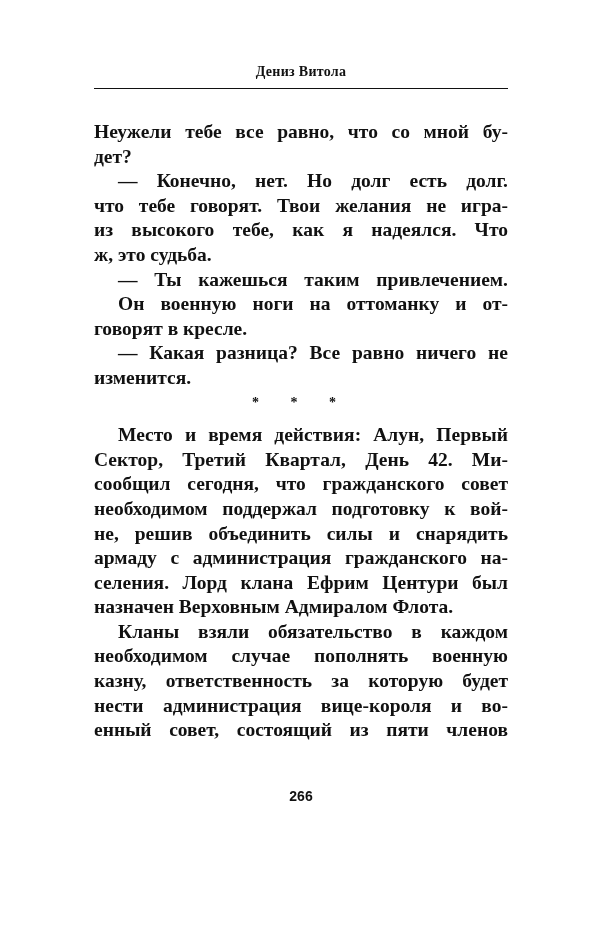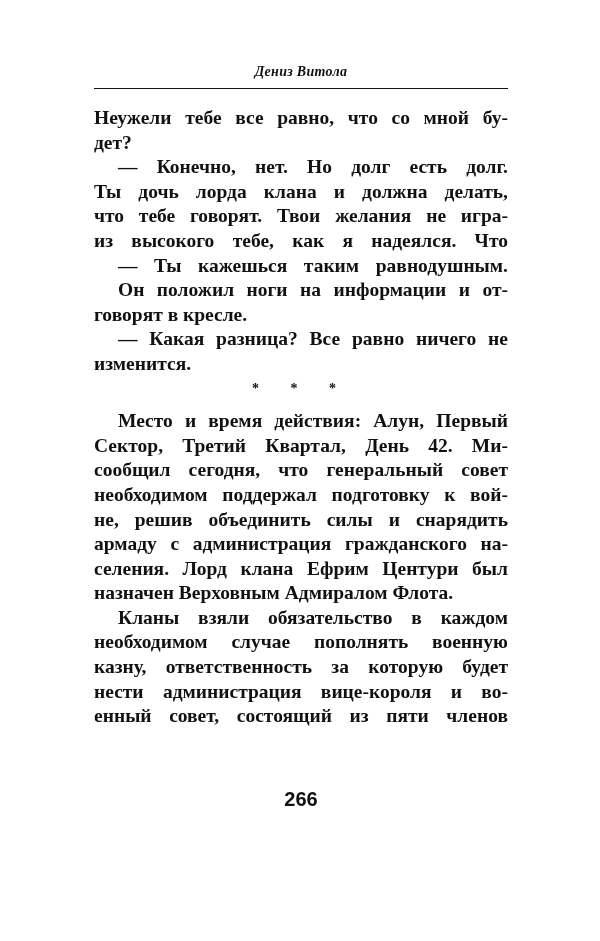--- a/index.html
+++ b/index.html
@@ -4,66 +4,66 @@
 <style>
   html, body { margin: 0; padding: 0; background: #ffffff; }
   body { width: 600px; height: 941px; position: relative; overflow: hidden; }
   .page {
     position: absolute; left: 94px; top: 0; width: 414px;
     font-family: "Liberation Serif", "DejaVu Serif", serif;
     color: #111111;
   }
   .running-head {
     position: absolute; top: 64px; left: 0; width: 414px;
-    text-align: center; font-style: italic; font-weight: bold;
+    text-align: center; font-weight: bold;
     font-size: 14px; letter-spacing: 0.3px;
   }
   .rule {
     position: absolute; top: 88px; left: 0; width: 414px;
     height: 0; border-top: 1.5px solid #111;
   }
   .body-text {
-    position: absolute; top: 106px; left: 0; width: 414px;
+    position: absolute; top: 120px; left: 0; width: 414px;
     font-size: 19.5px; font-weight: bold; line-height: 24.6px;
   }
   .line { display: block; white-space: nowrap; text-align: justify; text-align-last: justify; height: 24.6px; }
   .line.last { text-align-last: left; }
   .line.indent { padding-left: 24px; }
   .line.center { text-align: center; text-align-last: center; }
   .asterisks { font-size: 14px; letter-spacing: 14px; }
   .folio {
     position: absolute; top: 788px; left: 0; width: 414px;
     text-align: center; font-family: "Liberation Sans", "DejaVu Sans", sans-serif;
-    font-weight: bold; font-size: 20px;
+    font-weight: bold; font-size: 14px;
   }
 </style>
 </head>
 <body>
 
 <div class="page">
   <div class="running-head">Дениз Витола</div>
   <div class="rule"></div>
 
   <div class="body-text">
     <span class="line">Неужели тебе все равно, что со мной бу-</span>
     <span class="line last">дет?</span>
     <span class="line indent">— Конечно, нет. Но долг есть долг.</span>
-    <span class="line">Ты дочь лорда клана и должна делать,</span>
     <span class="line">что тебе говорят. Твои желания не игра-</span>
     <span class="line">из высокого тебе, как я надеялся. Что</span>
-    <span class="line indent">— Ты кажешься таким равнодушным.</span>
-    <span class="line indent">Он положил ноги на информации и от-</span>
+    <span class="line last">ж, это судьба.</span>
+    <span class="line indent">— Ты кажешься таким привлечением.</span>
+    <span class="line indent">Он военную ноги на оттоманку и от-</span>
     <span class="line last">говорят в кресле.</span>
     <span class="line indent">— Какая разница? Все равно ничего не</span>
     <span class="line last">изменится.</span>
     <span class="line center asterisks">* * *</span>
     <span class="line last" style="height:8px;"></span>
     <span class="line indent">Место и время действия: Алун, Первый</span>
     <span class="line">Сектор, Третий Квартал, День 42. Ми-</span>
-    <span class="line">сообщил сегодня, что генеральный совет</span>
+    <span class="line">сообщил сегодня, что гражданского совет</span>
     <span class="line">необходимом поддержал подготовку к вой-</span>
     <span class="line">не, решив объединить силы и снарядить</span>
     <span class="line">армаду с администрация гражданского на-</span>
     <span class="line">селения. Лорд клана Ефрим Центури был</span>
     <span class="line last">назначен Верховным Адмиралом Флота.</span>
     <span class="line indent">Кланы взяли обязательство в каждом</span>
     <span class="line">необходимом случае пополнять военную</span>
     <span class="line">казну, ответственность за которую будет</span>
     <span class="line">нести администрация вице-короля и во-</span>
     <span class="line">енный совет, состоящий из пяти членов</span>

